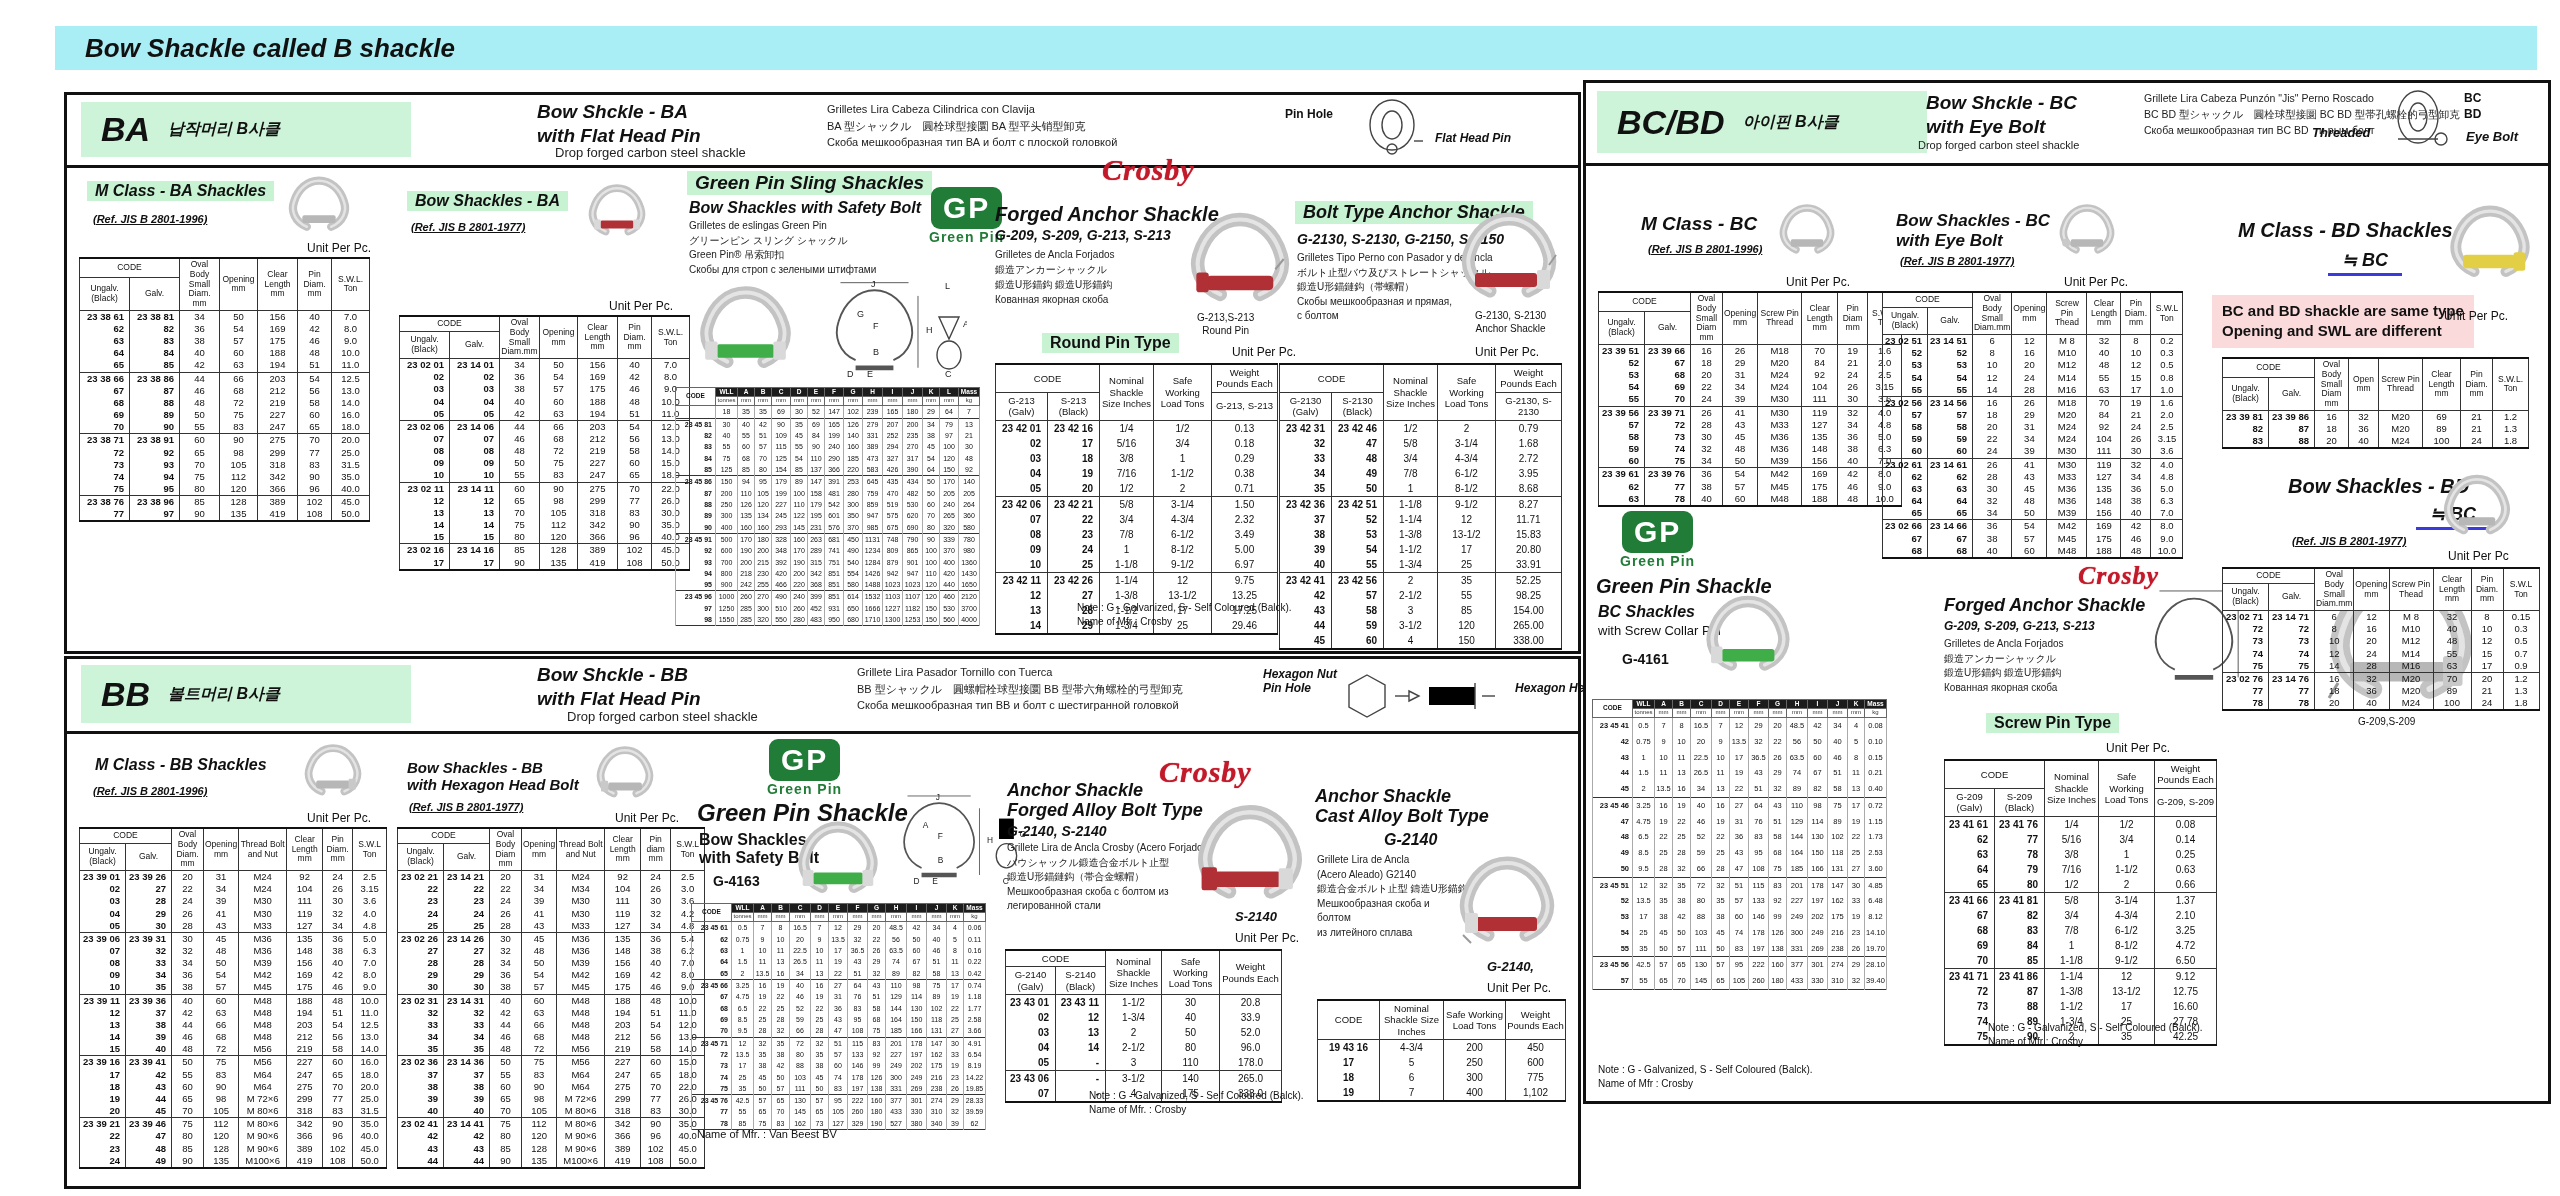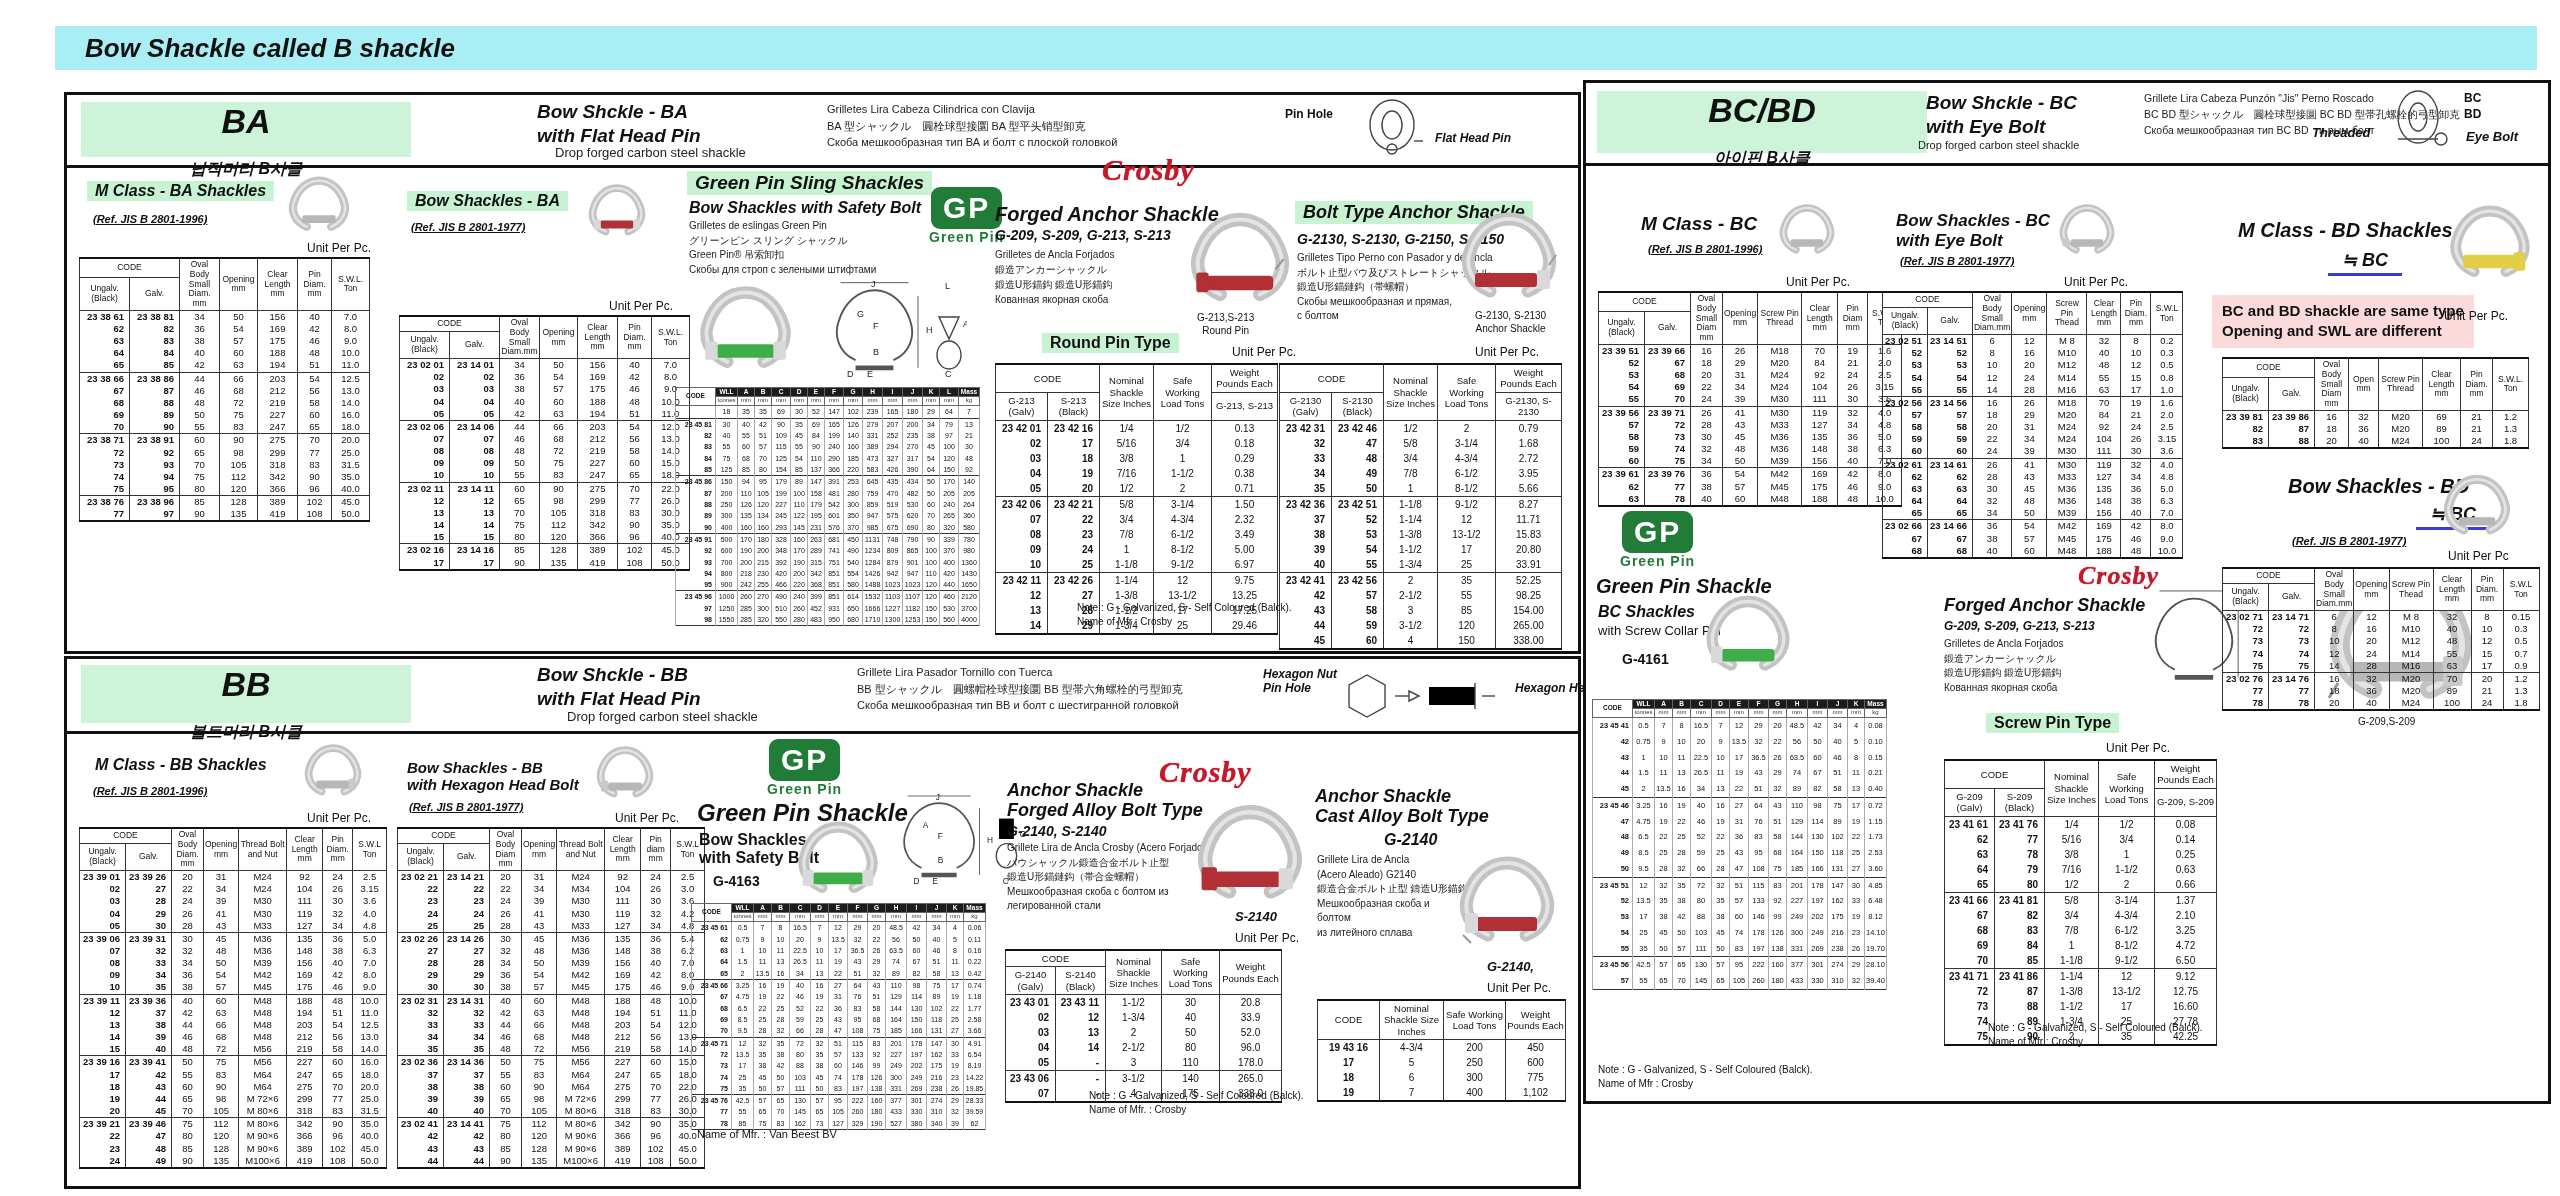--- a/index.html
+++ b/index.html
@@ -2,21 +2,21 @@
 <html><head>
 <meta charset="utf-8">
 <style>
   html,body{margin:0;padding:0;background:#fff;}
   body{width:2560px;height:1196px;position:relative;font-family:"Liberation Sans",sans-serif;color:#111;}
   .abs{position:absolute;}
   .banner{background:#a9eef4;display:flex;align-items:center;padding-left:30px;}
   .banner .t{font:bold italic 26px "Liberation Sans",sans-serif;}
   .panel{border:3px solid #111;background:#fff;}
   .phead{border-bottom:3px solid #111;position:absolute;left:0;top:0;right:0;}
-  .tagbox{background:#cdf3d8;display:flex;align-items:center;gap:18px;padding:0 20px;flex-direction:column;}
+  .tagbox{background:#cdf3d8;display:flex;align-items:center;gap:18px;padding:0 20px;}
   .tagbox .big{font:bold italic 34px "Liberation Sans",sans-serif;}
   .tagbox .kr{font:bold italic 16px "Liberation Sans",sans-serif;}
   .btitle{font:bold italic 19px/1.25 "Liberation Sans",sans-serif;}
   .bsub{font:13px "Liberation Sans",sans-serif;color:#222;}
   .langs{font:11px/1.5 "Liberation Sans",sans-serif;color:#222;white-space:nowrap;}
   .gtitle{background:#c7f3d3;display:inline-block;padding:1px 8px;font:bold italic 16px "Liberation Sans",sans-serif;white-space:nowrap;}
   .ptitle{font:bold italic 16px "Liberation Sans",sans-serif;white-space:nowrap;}
   .bigtitle{font:bold italic 24px "Liberation Sans",sans-serif;white-space:nowrap;}
   .ref{font:bold italic 11px "Liberation Sans",sans-serif;text-decoration:underline;white-space:nowrap;}
   .unit{font:12px "Liberation Sans",sans-serif;white-space:nowrap;}
@@ -1112,21 +1112,21 @@
             <td>49</td>
             <td>7/8</td>
             <td>6-1/2</td>
             <td>3.95</td>
           </tr>
           <tr>
             <td>35</td>
             <td>50</td>
             <td>1</td>
             <td>8-1/2</td>
-            <td>5.66</td>
+            <td>8.68</td>
           </tr>
           <tr class="grp">
             <td>23 42 36</td>
             <td>23 42 51</td>
             <td>1-1/8</td>
             <td>9-1/2</td>
             <td>8.27</td>
           </tr>
           <tr>
             <td>37</td>

